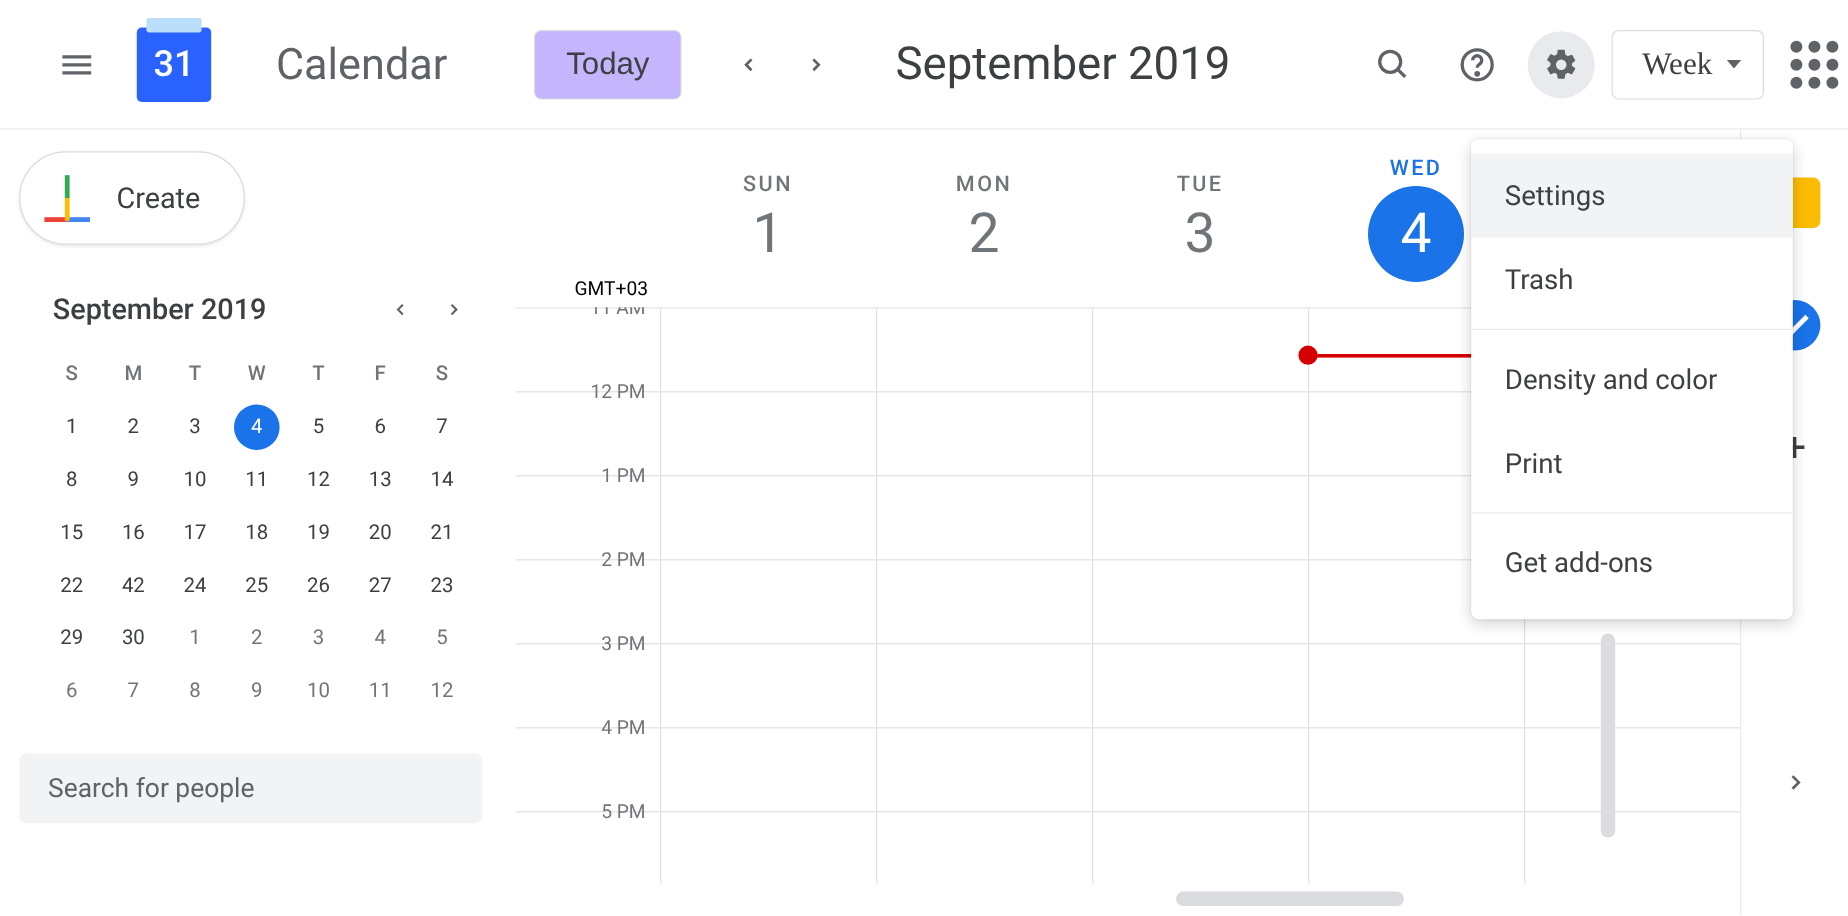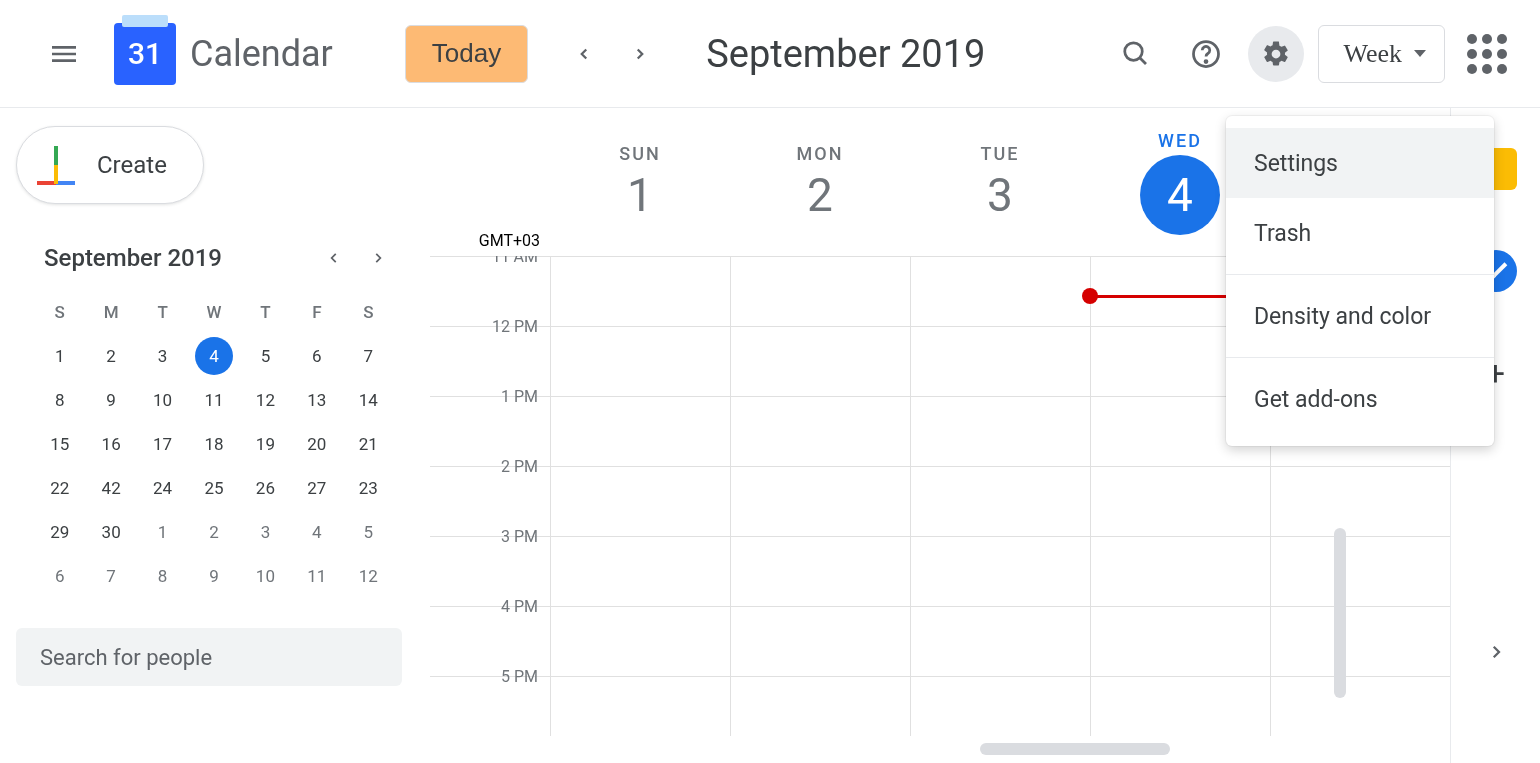--- a/index.html
+++ b/index.html
@@ -12,31 +12,31 @@
     overflow: hidden;
     position: relative;
   }
 
   
   .header {
     height: 108px;
     border-bottom: 1px solid #e8eaed;
     display: flex;
     align-items: center;
-    padding: 0 33px 0 40px;
+    padding: 0 8px 0 40px;
     gap: 12px;
   }
   .menu-btn { width: 48px; height: 48px; display:flex; align-items:center; justify-content:center; cursor:pointer; border-radius:50%; }
   .menu-btn svg { width: 32px; height:32px; }
   .logo { display:flex; align-items:center; gap:14px; margin-left:14px; margin-right:60px;}
   .logo-icon { width:62px; height:62px; background:#2962ff; border-radius:4px; display:flex; align-items:center; justify-content:center; color:#fff; font-size:30px; font-weight:500; position:relative;}
   .logo-icon::before{content:"";position:absolute;top:-8px;left:8px;right:8px;height:12px;background:#bbdefb;border-radius:2px;}
   .logo-icon span{position:relative;z-index:1;}
-  .logo-text { font-size: 36px; color:#5f6368; }
-  .today-btn { border:1px solid #dadce0; border-radius:6px; height:58px; padding:0 26px; font-size:26px; color:#3c4043; background:#fdba74; cursor:pointer; margin-right:20px;}
+  .logo-text { font-size: 36px; color:#5f6368;margin-left:40px; }
+  .today-btn { border:1px solid #dadce0; border-radius:6px; height:58px; padding:0 26px; font-size:26px; color:#3c4043; background:#c4b5fd; cursor:pointer; margin-right:20px;}
   .nav-arrows { display:flex; gap:8px; margin-right:30px;}
   .nav-arrows .arrow { width:48px; height:48px; display:flex; align-items:center; justify-content:center; cursor:pointer; border-radius:50%; color:#5f6368;}
   .nav-arrows svg{width:18px;height:18px;}
   .month-title { font-size:38px; color:#3c4043; flex:0 0 auto; margin-right:auto;}
   .hdr-icons { display:flex; align-items:center; gap:14px;}
   .hdr-icon { width:56px; height:56px; display:flex; align-items:center; justify-content:center; border-radius:50%; cursor:pointer; color:#5f6368; }
   .hdr-icon.active{ background:#e8eaed; }
   .hdr-icon svg{ width:30px; height:30px; }
   .view-btn{ border:1px solid #dadce0; border-radius:6px; height:58px; padding:0 18px 0 24px; font-size:26px; color:#3c4043; background:#fff; cursor:pointer; display:flex;align-items:center;gap:12px;font-family:Liberation Serif, serif;}
   .view-btn .tri{width:0;height:0;border-left:6px solid transparent;border-right:6px solid transparent;border-top:7px solid #5f6368;}
@@ -391,15 +391,16 @@
     </div>
     <div style="height:30px"></div>
   </div>
 </div>
 
 <div class="dropdown" id="dropdown">
     <div class="dd-item hover">Settings</div>
     <div class="dd-item">Trash</div>
     <div class="dd-sep"></div>
     <div class="dd-item">Density and color</div>
+    <div class="dd-item">Print</div>
     <div class="dd-sep"></div>
     <div class="dd-item">Get add-ons</div>
   </div>
 
 </body></html>

